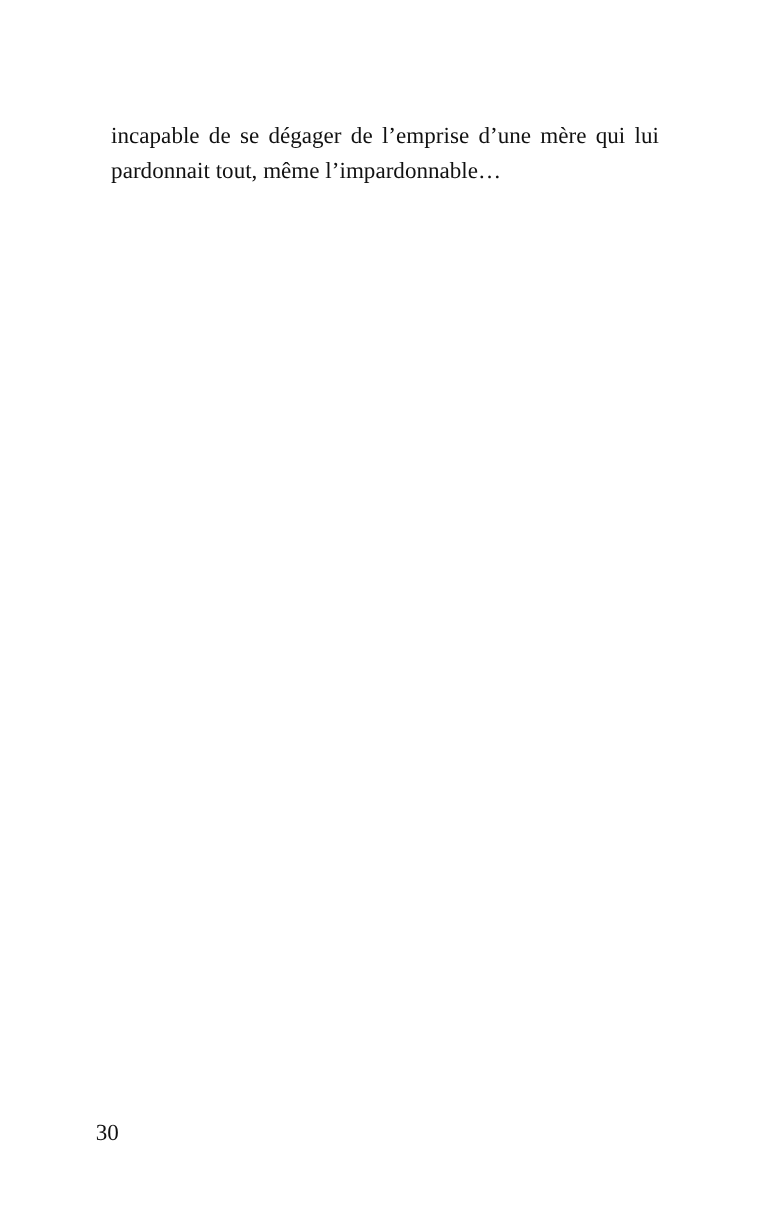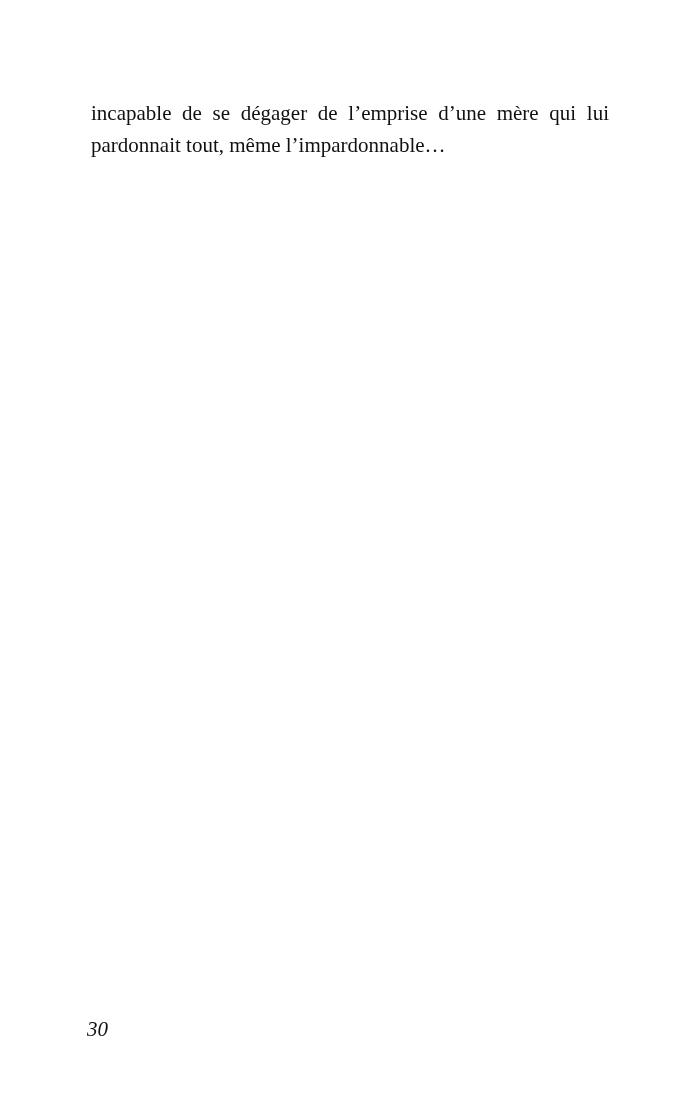--- a/index.html
+++ b/index.html
@@ -17,39 +17,38 @@
     }
     .page-body {
       position: absolute;
       left: 87px;
       top: 93px;
       width: 526px;
       font-size: 21px;
       line-height: 32px;
     }
     .para {
-      margin: 4px;
+      margin: 14px;
       text-align: justify;
     }
     .para.indent {
       text-indent: 29px;
     }
     .italic {
       font-style: italic;
     }
     .blank {
       height: 32px;
     }
     .page-number {
       position: absolute;
       left: 87px;
       top: 1017px;
       font-size: 21px;
       line-height: 24px;
-      font-style: italic;
     }
   </style>
 </head>
 <body>
 
 <div class="page">
   <div class="page-body">
     <p class="para">incapable de se dégager de l’emprise d’une mère qui lui pardonnait tout, même l’impardonnable…</p>
     <div class="blank"></div>
   </div>

